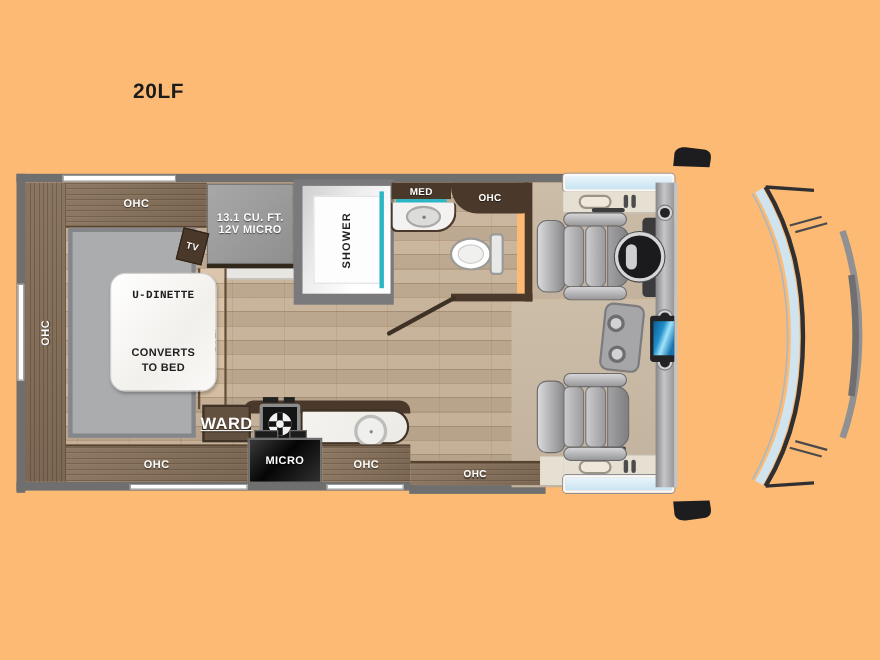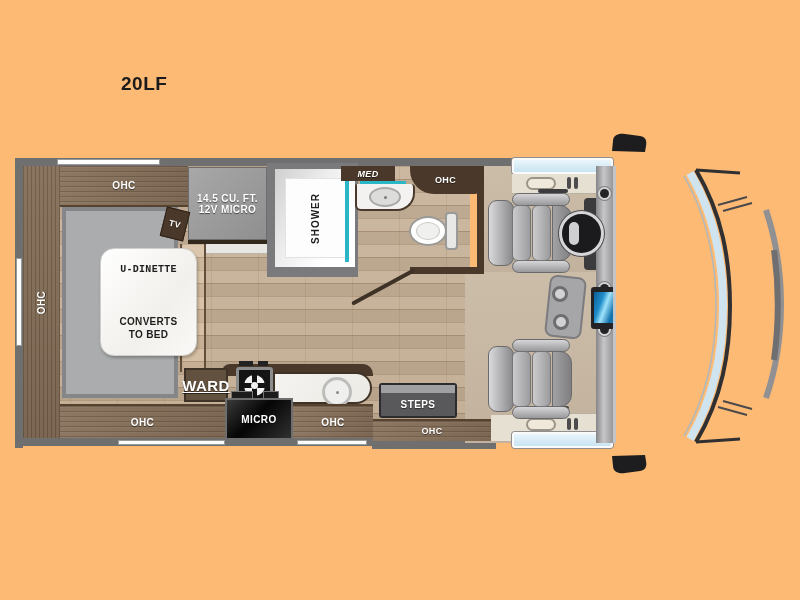--- a/index.html
+++ b/index.html
@@ -63,21 +63,21 @@
   <div class="el window" style="left:297px;top:440px;width:70px;height:5px;"></div>
 
   <div class="el woodV flex" style="left:23px;top:166px;width:37px;height:272px;">
     <span class="wlbl vrot">OHC</span>
   </div>
   <div class="el woodH flex" style="left:60px;top:166px;width:128px;height:41px;border-bottom:2px solid #55422f;">
     <span class="wlbl">OHC</span>
   </div>
 
   <div class="el flex" style="left:188px;top:167px;width:79px;height:73px;background:linear-gradient(135deg,#a8a8a8,#8f8f8f);border:1px solid #6d6d6d;flex-direction:column;">
-    <span class="wlbl" style="font-size:10px;">14.5 CU. FT.</span>
+    <span class="wlbl" style="font-size:10px;">13.1 CU. FT.</span>
     <span class="wlbl" style="font-size:10px;">12V MICRO</span>
   </div>
   <div class="el" style="left:188px;top:240px;width:79px;height:14px;background:#e7e6e3;border-top:4px solid #32281c;border-bottom:1px solid #b9b5ad;"></div>
 
   <div class="el" style="left:62px;top:207px;width:116px;height:191px;background:#abacae;box-shadow:0 0 0 4px #85868a inset;"></div>
   <div class="el floor" style="left:180px;top:244px;width:26px;height:128px;border-left:2px solid #5b4836;border-right:2px solid #5b4836;filter:brightness(1.08);"></div>
   <div class="el flex" style="left:180px;top:244px;width:26px;height:128px;">
     <span class="blbl vrot" style="font-size:9px;">STEP</span>
   </div>
   <div class="el walnut flex" style="left:163px;top:209px;width:24px;height:30px;transform:rotate(14deg);border:1px solid #2e2115;">
@@ -91,21 +91,21 @@
 
   <div class="el" style="left:267px;top:163px;width:91px;height:114px;background:#7a7a7c;"></div>
   <div class="el" style="left:275px;top:169px;width:80px;height:98px;background:linear-gradient(120deg,#cfcfcf,#ededed 40%,#ffffff 75%);">
     <div class="el" style="left:10px;top:9px;right:9px;bottom:9px;background:#fdfdfd;border:1px solid #e2e2e2;"></div>
     <div class="el" style="right:6px;top:5px;width:4px;height:88px;background:#2ab6c4;"></div>
   </div>
   <div class="el flex" style="left:275px;top:169px;width:80px;height:98px;">
     <span class="blbl vrot" style="font-size:10px;letter-spacing:1px;">SHOWER</span>
   </div>
 
-  <div class="el walnut flex" style="left:341px;top:166px;width:54px;height:15px;font-style:italic;">
+  <div class="el walnut flex" style="left:356px;top:166px;width:54px;height:15px;">
     <span class="wlbl" style="font-size:9px;">MED</span>
   </div>
   <div class="el" style="left:360px;top:181px;width:46px;height:4px;background:#2ab6c4;"></div>
   <div class="el walnut flex" style="left:410px;top:166px;width:71px;height:28px;border-radius:0 0 6px 24px;">
     <span class="wlbl" style="font-size:9px;">OHC</span>
   </div>
   <div class="el" style="left:355px;top:184px;width:60px;height:27px;background:#f3f2f0;border:2px solid #4a392a;border-top:none;border-radius:2px 4px 18px 6px;"></div>
   <div class="el" style="left:369px;top:187px;width:32px;height:20px;border-radius:50%;background:#dcdcda;border:2px solid #a9a9a7;"></div>
   <div class="el" style="left:384px;top:196px;width:3px;height:3px;border-radius:50%;background:#7a7a78;"></div>
   <div class="el walnut" style="left:477px;top:166px;width:7px;height:108px;"></div>
@@ -134,26 +134,20 @@
   <div class="el flex" style="left:225px;top:398px;width:68px;height:42px;background:linear-gradient(135deg,#3a3a3a,#050505 45%,#303030);border:2px solid #6e6e6e;justify-content:center;">
     <span class="wlbl">MICRO</span>
   </div>
 
   <div class="el woodH flex" style="left:60px;top:404px;width:165px;height:34px;border-top:2px solid #55422f;">
     <span class="wlbl">OHC</span>
   </div>
   <div class="el woodH flex" style="left:293px;top:404px;width:80px;height:34px;border-top:2px solid #55422f;">
     <span class="wlbl">OHC</span>
   </div>
-  <div class="el" style="left:379px;top:383px;width:78px;height:35px;background:#59595b;border:2.5px solid #2c2c2e;border-radius:3px;">
-    <div class="el" style="left:0;top:0;width:100%;height:8px;background:#a0a0a2;"></div>
-    <div class="el flex" style="left:0;top:4px;width:100%;height:100%;">
-      <span class="wlbl">STEPS</span>
-    </div>
-  </div>
   <div class="el woodH flex" style="left:373px;top:419px;width:118px;height:22px;border-top:2px solid #55422f;">
     <span class="wlbl" style="font-size:9px;">OHC</span>
   </div>
   <div class="el beige" style="left:491px;top:415px;width:21px;height:26px;"></div>
 
   <div class="el bluewin" style="left:512px;top:158px;width:101px;height:16px;"></div>
   <div class="el beige" style="left:512px;top:174px;width:86px;height:20px;border-bottom:1px solid #b9b2a2;"></div>
   <div class="el" style="left:526px;top:177px;width:30px;height:13px;border-radius:7px;background:#efe9db;border:2px solid #9b9488;"></div>
   <div class="el" style="left:567px;top:177px;width:4px;height:12px;background:#4c4c4e;border-radius:2px;"></div>
   <div class="el" style="left:574px;top:177px;width:4px;height:12px;background:#4c4c4e;border-radius:2px;"></div>

